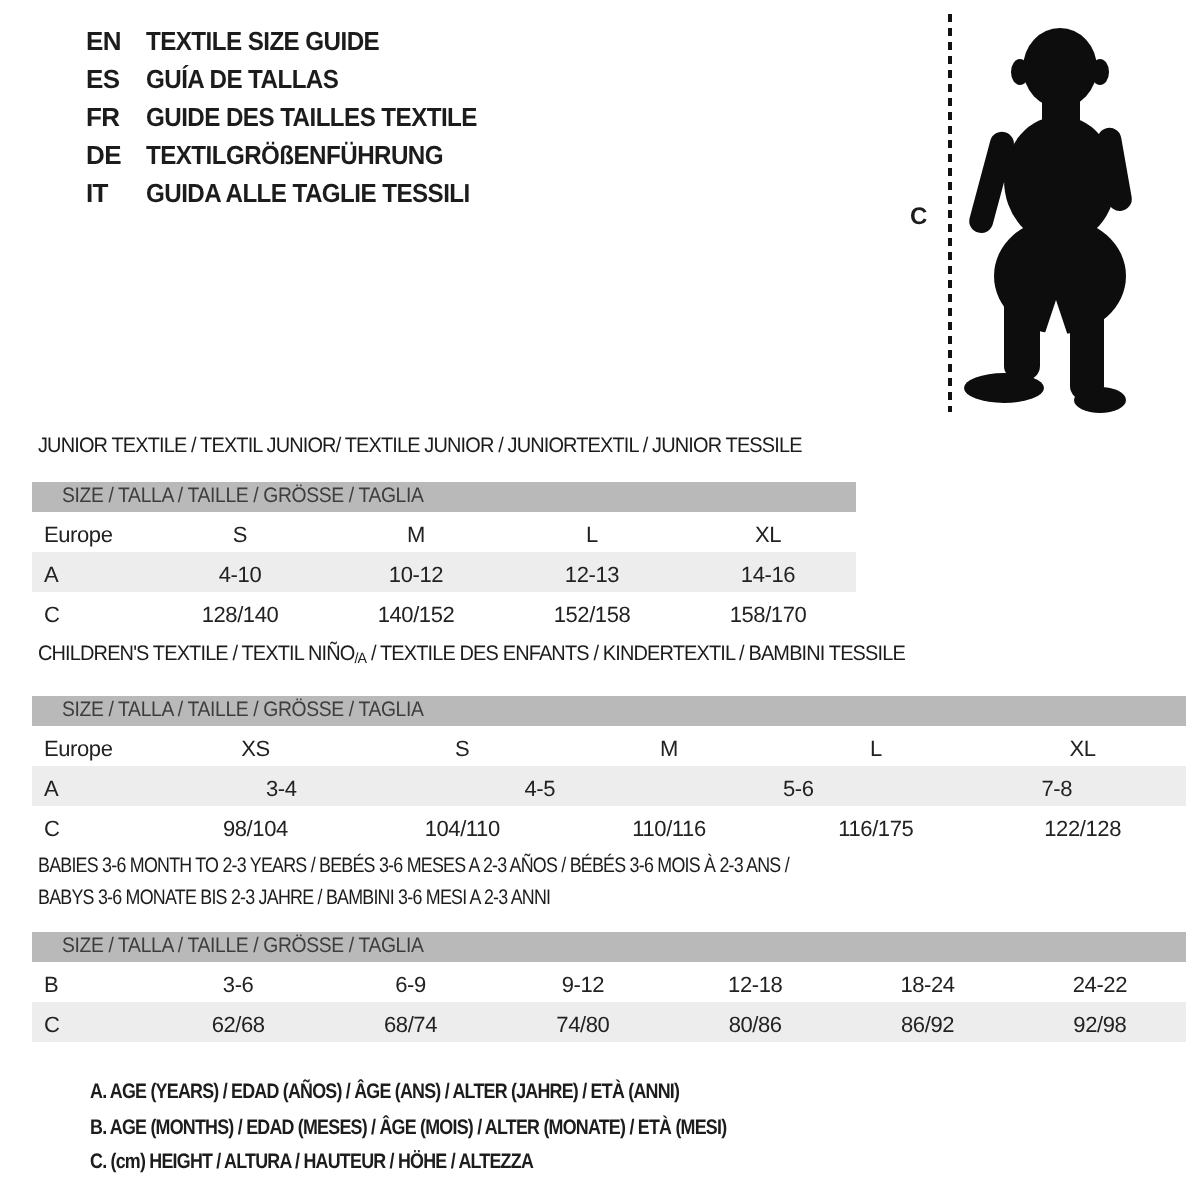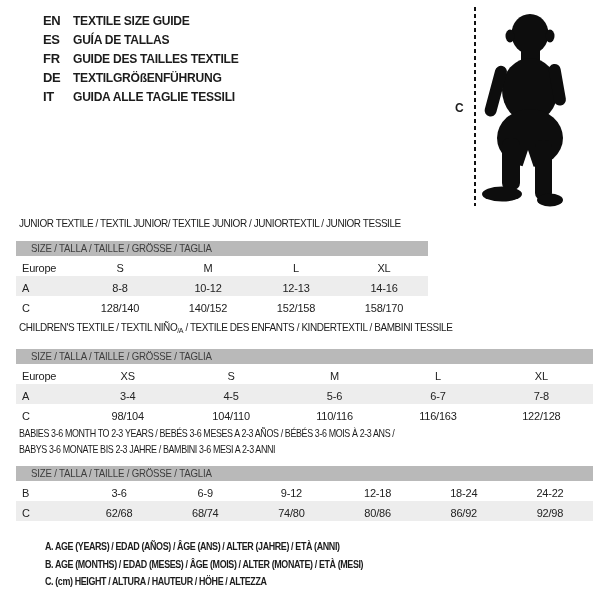--- a/index.html
+++ b/index.html
@@ -95,21 +95,21 @@
     <div class="rows">
         <div class="trow">
           <div class="cell label">Europe</div>
           <div class="cell">S</div>
           <div class="cell">M</div>
           <div class="cell">L</div>
           <div class="cell">XL</div>
         </div>
         <div class="trow alt">
           <div class="cell label">A</div>
-          <div class="cell">8-8</div>
+          <div class="cell">4-10</div>
           <div class="cell">10-12</div>
           <div class="cell">12-13</div>
           <div class="cell">14-16</div>
         </div>
         <div class="trow">
           <div class="cell label">C</div>
           <div class="cell">128/140</div>
           <div class="cell">140/152</div>
           <div class="cell">152/158</div>
           <div class="cell">158/170</div>
@@ -127,29 +127,28 @@
           <div class="cell">S</div>
           <div class="cell">M</div>
           <div class="cell">L</div>
           <div class="cell">XL</div>
         </div>
         <div class="trow alt">
           <div class="cell label">A</div>
           <div class="cell">3-4</div>
           <div class="cell">4-5</div>
           <div class="cell">5-6</div>
-          <div class="cell">6-7</div>
           <div class="cell">7-8</div>
         </div>
         <div class="trow">
           <div class="cell label">C</div>
           <div class="cell">98/104</div>
           <div class="cell">104/110</div>
           <div class="cell">110/116</div>
-          <div class="cell">116/163</div>
+          <div class="cell">116/175</div>
           <div class="cell">122/128</div>
         </div>
       </div>
   </section>
 
   <section class="tbl t3">
     <h2 class="tbl-title">
       <span class="cond3">BABIES 3-6 MONTH TO 2-3 YEARS / BEBÉS 3-6 MESES A 2-3 AÑOS / BÉBÉS 3-6 MOIS À 2-3 ANS /</span><br>
       <span class="cond3">BABYS 3-6 MONATE BIS 2-3 JAHRE / BAMBINI 3-6 MESI A 2-3 ANNI</span>
     </h2>

